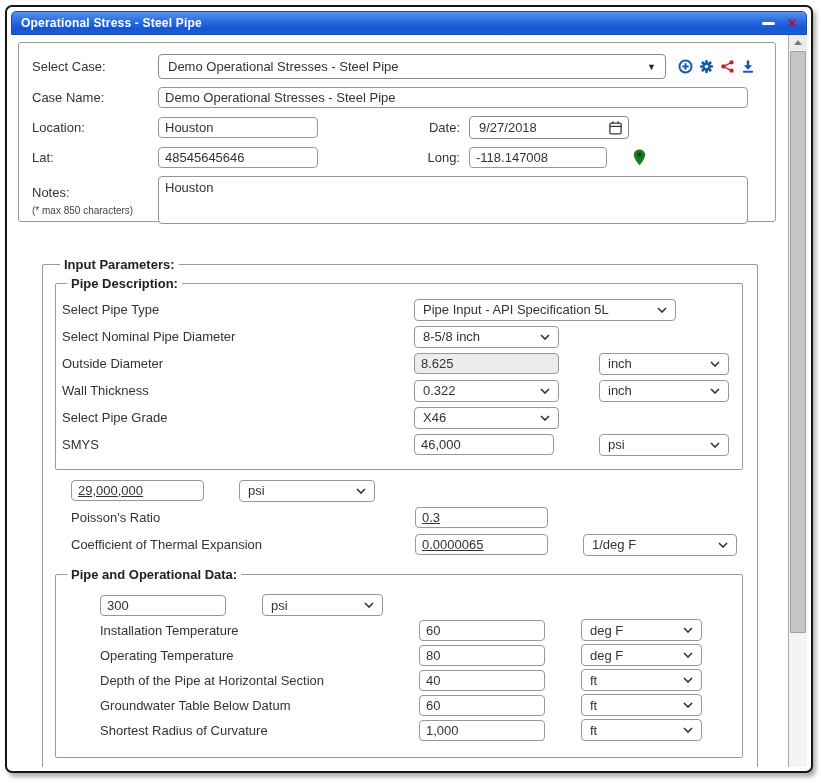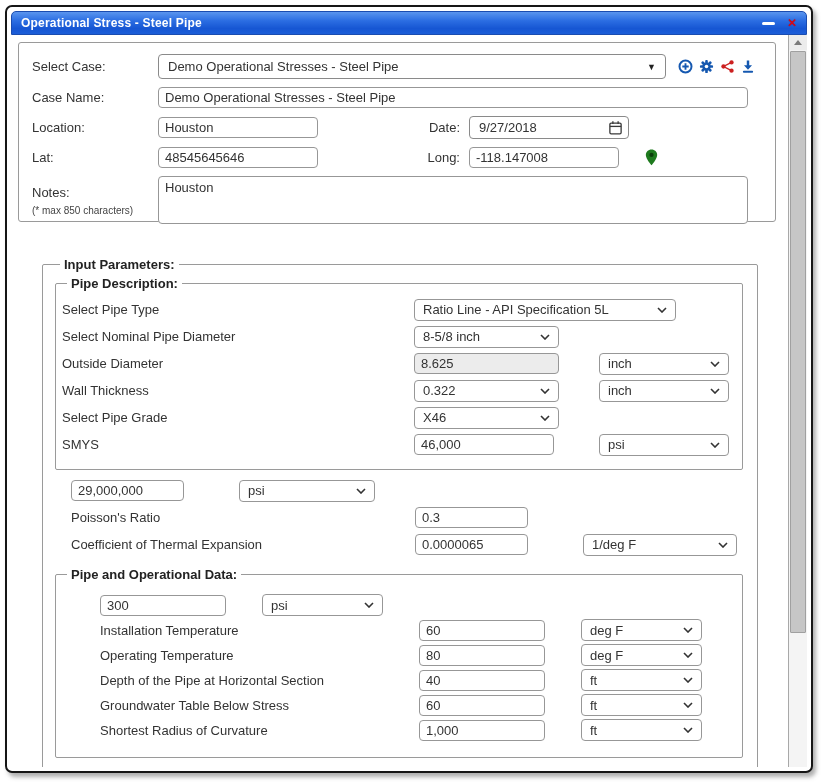--- a/index.html
+++ b/index.html
@@ -54,21 +54,21 @@
   }
   .case-name-inp{width:590px;}
   .small-inp{width:160px;}
   .date-wrap{
     box-sizing:border-box;width:160px;height:23px;border:1px solid #8a8a8a;border-radius:4px;
     display:flex;align-items:center;padding:0 5px 0 7px;
   }
   .date-wrap input{border:none;outline:none;flex:1;font-size:13px;color:#333;font-family:inherit;min-width:0;}
   .rt-label{width:45px;text-align:right;font-size:13px;margin-left:97px;flex:none;}
   .rt-label2{width:45px;text-align:right;font-size:13px;margin-left:97px;flex:none;}
-  .long-inp{width:150px;margin-left:9px;}
+  .long-inp{width:138px;margin-left:9px;}
   .date-gap{margin-left:9px;}
   .pin-wrap{margin-left:26px;display:inline-flex;}
   .notes-row{align-items:center;margin-bottom:0;}
   .notes-hint{font-size:10px;color:#444;margin-top:5px;}
   .notes-ta{
     box-sizing:border-box;width:590px;height:48px;border:1px solid #979797;border-radius:4px;
     padding:3px 6px;font-size:13px;color:#333;font-family:inherit;resize:none;
   }
   
   fieldset{border:1px solid #9a9a9a;border-radius:2px;margin:0;}
@@ -92,21 +92,21 @@
     box-sizing:border-box;height:22px;border:1px solid #979797;border-radius:4px;background:#fff;
     display:flex;align-items:center;justify-content:space-between;padding:0 8px;font-size:13px;
     color:#333;cursor:pointer;
   }
   .sel-wide{width:262px;}
   .sel-145{width:145px;}
   .unit-pd{width:130px;}
   .unit-mid{width:136px;}
   .unit-op{width:121px;}
   .inp-145{width:145px;}
-  .inp-133{width:113px;}
+  .inp-133{width:133px;text-decoration:underline;}
   .inp-126{width:126px;}
   .ro{background:#ececec;}
   .chev{display:inline-flex;flex:none;margin-left:6px;}
 </style>
 </head>
 <body>
 
 <div class="dialog">
   <div class="titlebar">
     <span class="title">Operational Stress - Steel Pipe</span>
@@ -212,21 +212,21 @@
 
       <fieldset class="fs-ip">
         <legend>Input Parameters:</legend>
 
         <fieldset class="fs-pd">
           <legend>Pipe Description:</legend>
 
           <div class="pd-row">
             <span class="pd-label">Select Pipe Type</span>
             <div class="sel sel-wide">
-              <span>Ratio Line - API Specification 5L</span>
+              <span>Pipe Input - API Specification 5L</span>
               <span class="chev">
                   <svg width="10" height="6" viewBox="0 0 10 6">
                     <path d="M1 1l4 4 4-4" fill="none" stroke="#333" stroke-width="1.6"></path>
                   </svg>
                 </span>
             </div>
           </div>
 
           <div class="pd-row">
             <span class="pd-label">Select Nominal Pipe Diameter</span>
@@ -397,21 +397,21 @@
               <span>ft</span>
               <span class="chev">
                   <svg width="10" height="6" viewBox="0 0 10 6">
                     <path d="M1 1l4 4 4-4" fill="none" stroke="#333" stroke-width="1.6"></path>
                   </svg>
                 </span>
             </div>
           </div>
 
           <div class="op-row">
-            <span class="op-label">Groundwater Table Below Stress</span>
+            <span class="op-label">Groundwater Table Below Datum</span>
             <span class="slot-op">
                 <input class="inp inp-126" value="60" style="">
               </span>
             <div class="sel unit-op">
               <span>ft</span>
               <span class="chev">
                   <svg width="10" height="6" viewBox="0 0 10 6">
                     <path d="M1 1l4 4 4-4" fill="none" stroke="#333" stroke-width="1.6"></path>
                   </svg>
                 </span>

